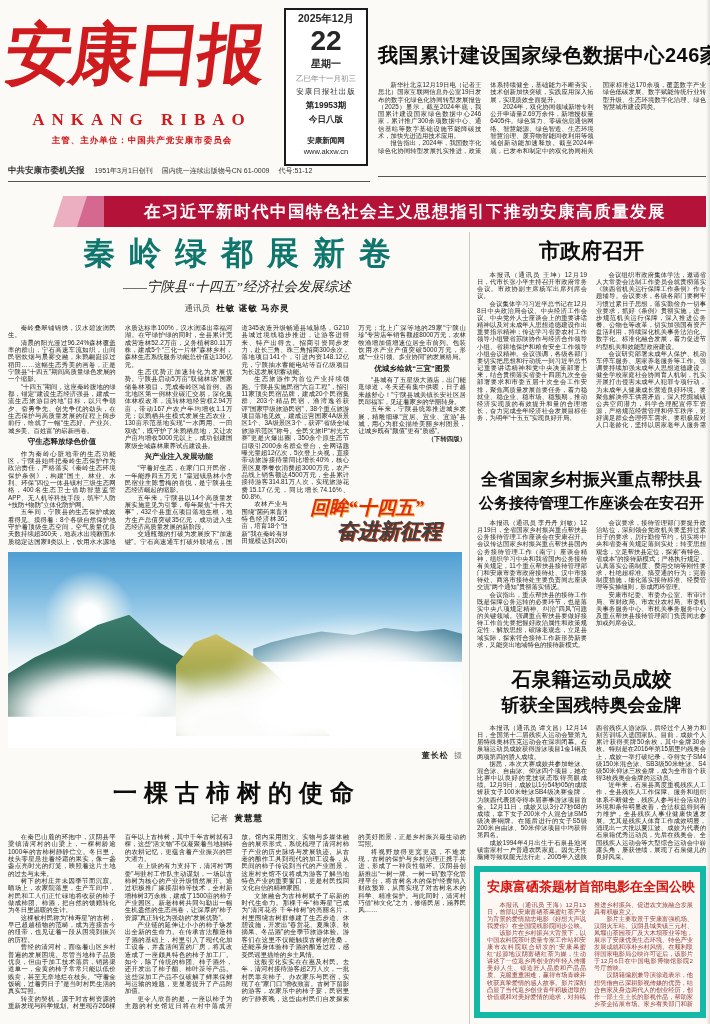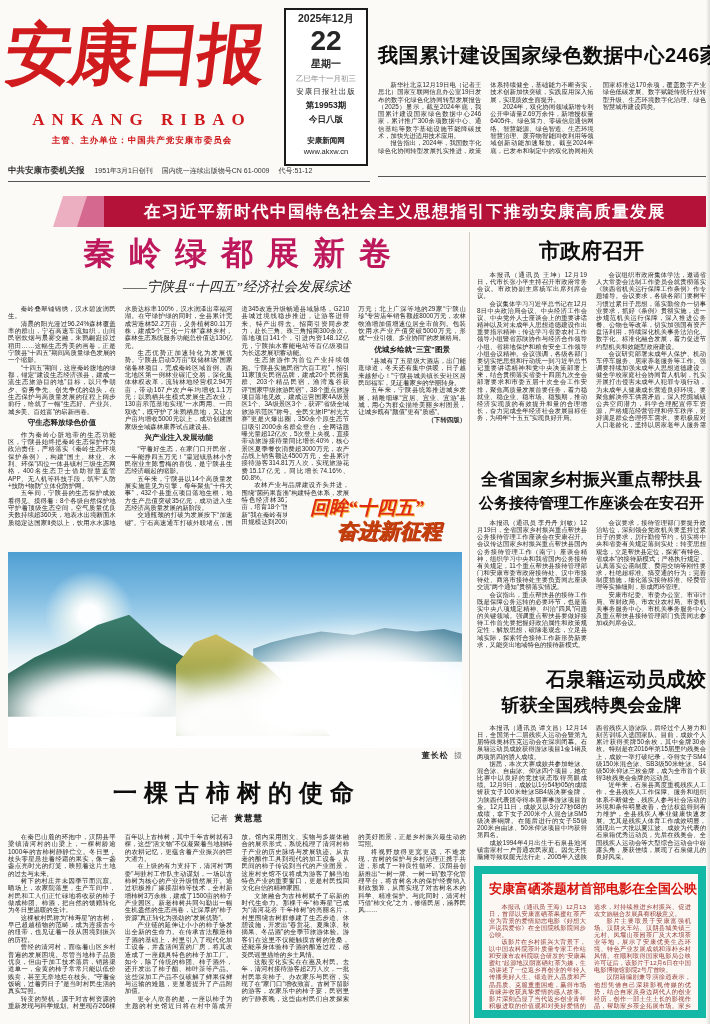--- a/index.html
+++ b/index.html
@@ -54,52 +54,52 @@
   #banner{
     left:104px;top:196px;width:602px;height:31px;background:#b41238;
     color:#fff;font-weight:bold;font-size:16.5px;letter-spacing:1.5px;
     text-align:center;line-height:31px;white-space:nowrap;
   }
   
   #lead{left:8px;top:233px;width:458px;}
   #lead .hl{
     font-family:"Liberation Serif","DejaVu Serif",serif;
     font-size:32px;font-weight:900;text-align:center;letter-spacing:14px;
-    padding-left:14px;line-height:40px;color:#be185d;
+    padding-left:14px;line-height:40px;color:#0f766e;
   }
   #lead .sub{
     text-align:center;font-size:13.5px;margin-top:5px;
     font-family:"Liberation Serif",serif;font-style:italic;color:#1c1c1c;
   }
   #lead .byline{text-align:center;font-size:8.5px;margin-top:7px;color:#555;}
   #lead .byline b{color:#111;margin-left:4px;letter-spacing:1px;}
   #lead .body{margin-top:9px;height:226px;column-count:4;column-gap:9px;column-fill:auto;
     font-size:6.4px;line-height:7.35px;overflow:hidden;}
   #lead .body p.subhead{font-size:7.6px;}
   
   #slogan{left:287px;top:497px;width:178px;height:52px;background:#fbfaf6;
     font-family:"Liberation Serif",serif;font-style:italic;font-weight:900;text-align:center;}
   #slogan .l1{font-size:19px;color:#df2b12;text-shadow:1px 1px 0 #f6b93c;line-height:22px;margin-right:18px;}
-  #slogan .l2{font-size:21px;color:#c2410c;text-shadow:1px 1px 0 #c03210;line-height:24px;margin-left:26px;}
+  #slogan .l2{font-size:21px;color:#404040;text-shadow:1px 1px 0 #c03210;line-height:24px;margin-left:26px;}
   
   #vrule{left:469px;top:232px;width:1px;height:792px;background:#cfcabe;}
   .rail{left:477px;width:229px;}
   .rail .hl1,.rail .hl2{text-align:center;font-weight:900;color:#0d0d0d;white-space:nowrap;}
   #gov{top:238px;}
   #gov .hl1{font-size:21px;line-height:26px;}
   #gov .hl2{font-size:20px;line-height:26px;}
   #gov .body{margin-top:7px;height:158px;column-count:2;column-gap:9px;column-fill:auto;
     font-size:6.3px;line-height:7.15px;overflow:hidden;}
   #reception{top:468px;}
   #reception .hl1{font-size:17px;line-height:24px;}
   #reception .hl2{font-size:15px;line-height:21px;}
   #reception .body{margin-top:6px;height:132px;column-count:2;column-gap:9px;column-fill:auto;
     font-size:6.3px;line-height:7.15px;overflow:hidden;}
   #athlete{top:666px;}
-  #athlete .hl1{font-size:20px;line-height:27px;text-align:right;}
+  #athlete .hl1{font-size:20px;line-height:27px;}
   #athlete .hl2{font-size:18px;line-height:25px;}
   #athlete .body{margin-top:6px;height:138px;column-count:2;column-gap:9px;column-fill:auto;
     font-size:6.3px;line-height:7.15px;overflow:hidden;}
   
   #photoblock{left:8px;top:552px;width:454px;}
   #photo{position:relative;width:454px;height:196px;overflow:hidden;
     background:linear-gradient(180deg,#4f9fd3 0%,#7fbce2 22%,#b8dcef 40%,#e4f1f6 52%,#f6fafc 62%,#ffffff 80%);}
   #photo .sun{position:absolute;left:36px;top:18px;width:90px;height:90px;border-radius:50%;
     background:radial-gradient(circle,rgba(255,255,255,.98) 0 16%,rgba(255,255,245,.65) 34%,rgba(255,255,245,0) 70%);}
   #photo .m-far{position:absolute;left:54%;top:34%;width:50%;height:22%;
@@ -127,21 +127,21 @@
   #persimmon{left:8px;top:778px;width:458px;}
   #persimmon .hl{
     font-family:"Liberation Serif","DejaVu Serif",serif;
     font-size:24px;font-weight:900;text-align:center;letter-spacing:7px;line-height:30px;color:#0d0d0d;
   }
   #persimmon .byline{text-align:center;font-size:8.5px;margin-top:5px;color:#555;}
   #persimmon .byline b{color:#111;margin-left:4px;letter-spacing:1px;}
   #persimmon .body{margin-top:8px;height:182px;column-count:4;column-gap:9px;column-fill:auto;
     font-size:6.4px;line-height:7.35px;overflow:hidden;}
   
-  #moviebox{left:474px;top:866px;width:232px;height:152px;border:8px solid #14b8a6;
+  #moviebox{left:474px;top:866px;width:232px;height:152px;border:6px solid #14b8a6;
     background:#fdf7f4;box-sizing:border-box;padding:6px 7px;}
   #moviebox .hl{color:#d6140e;font-weight:900;font-size:13px;text-align:center;white-space:nowrap;}
   #moviebox .body{margin-top:5px;height:112px;column-count:2;column-gap:8px;column-fill:auto;
     font-size:6.2px;line-height:7.05px;overflow:hidden;color:#8d3a33;}
   
   #pageedge{right:0;top:0;width:4px;height:100%;background:linear-gradient(90deg,rgba(0,0,0,0),rgba(0,0,0,.12));}
 </style>
 </head>
 <body>
 
@@ -181,20 +181,24 @@
 </div>
 <div class="abs rule" style="left:378px;top:176px;width:328px;"></div>
 
 <div class="abs chev" id="chev1"></div>
 <div class="abs chev" id="chev2"></div>
 <div class="abs" id="banner">在习近平新时代中国特色社会主义思想指引下推动安康高质量发展</div>
 
 <div class="abs article" id="lead">
   <div class="hl">秦岭绿都展新卷</div>
   <div class="sub">——宁陕县“十四五”经济社会发展综述</div>
+  <div class="byline">
+    <span>通讯员</span>
+    <b>杜敏 谌敏 马亦灵</b>
+  </div>
   <div class="body">
       <p>秦岭叠翠铺锦绣，汉水碧波润民生。</p>
       <p>清晨的阳光漫过96.24%森林覆盖率的群山，宁石高速车流如织，山间民宿炊烟与晨雾交融，朱鹮翩跹掠过稻田……这幅生态秀美的画卷，正是宁陕县“十四五”期间高质量绿色发展的一个缩影。</p>
       <p>“十四五”期间，这座秦岭腹地的绿都，锚定“建设生态经济强县，建成一流生态旅游目的地”目标，以只争朝夕、奋勇争先、创先争优的劲头，在生态保护与高质量发展的征程上阔步前行，绘就了一幅“生态好、产业兴、城乡美、百姓富”的崭新画卷。</p>
       <p class="subhead">守生态释放绿色价值</p>
       <p>作为秦岭心脏地带的生态功能区，宁陕县始终把秦岭生态保护作为政治责任，严格落实《秦岭生态环境保护条例》，构建“国土、林业、水利、环保”四位一体县镇村三级生态网格，400名生态卫士借助智慧监管APP、无人机等科技手段，筑牢“人防+技防+物防”立体化防护网。</p>
       <p>五年间，宁陕县的生态保护成效看得见、摸得着：8个各级自然保护地守护着顶级生态空间，空气质量优良天数持续超360天，地表水出境断面水质稳定达国家Ⅱ类以上，饮用水水源地水质达标率100%，汉水润泽出幸福河湖。在守绿护绿的同时，全县累计完成营造林52.2万亩，义务植树80.11万株，建成5个“三化一片林”森林乡村，森林生态系统服务功能总价值达130亿元。</p>
       <p>生态优势正加速转化为发展优势。宁陕县启动5万亩“双储林场”国家储备林项目，完成秦岭区域首例、西北地区第一例林业碳汇交易，深化集体林权改革，流转林地经营权2.94万亩，带动167户农户年均增收1.1万元；以鹮栖共生模式发展生态农业，130亩示范基地实现“一水两用、一田双收”，既守护了朱鹮栖息地，又让农户亩均增收5000元以上，成功创建国家级全域森林康养试点建设县。</p>
       <p class="subhead">兴产业注入发展动能</p>
       <p>“守着好生态，在家门口开民宿，一年能挣四五万元！”皇冠镇悬林小舍民宿业主陈雪梅的喜悦，是宁陕县生态经济崛起的缩影。</p>

